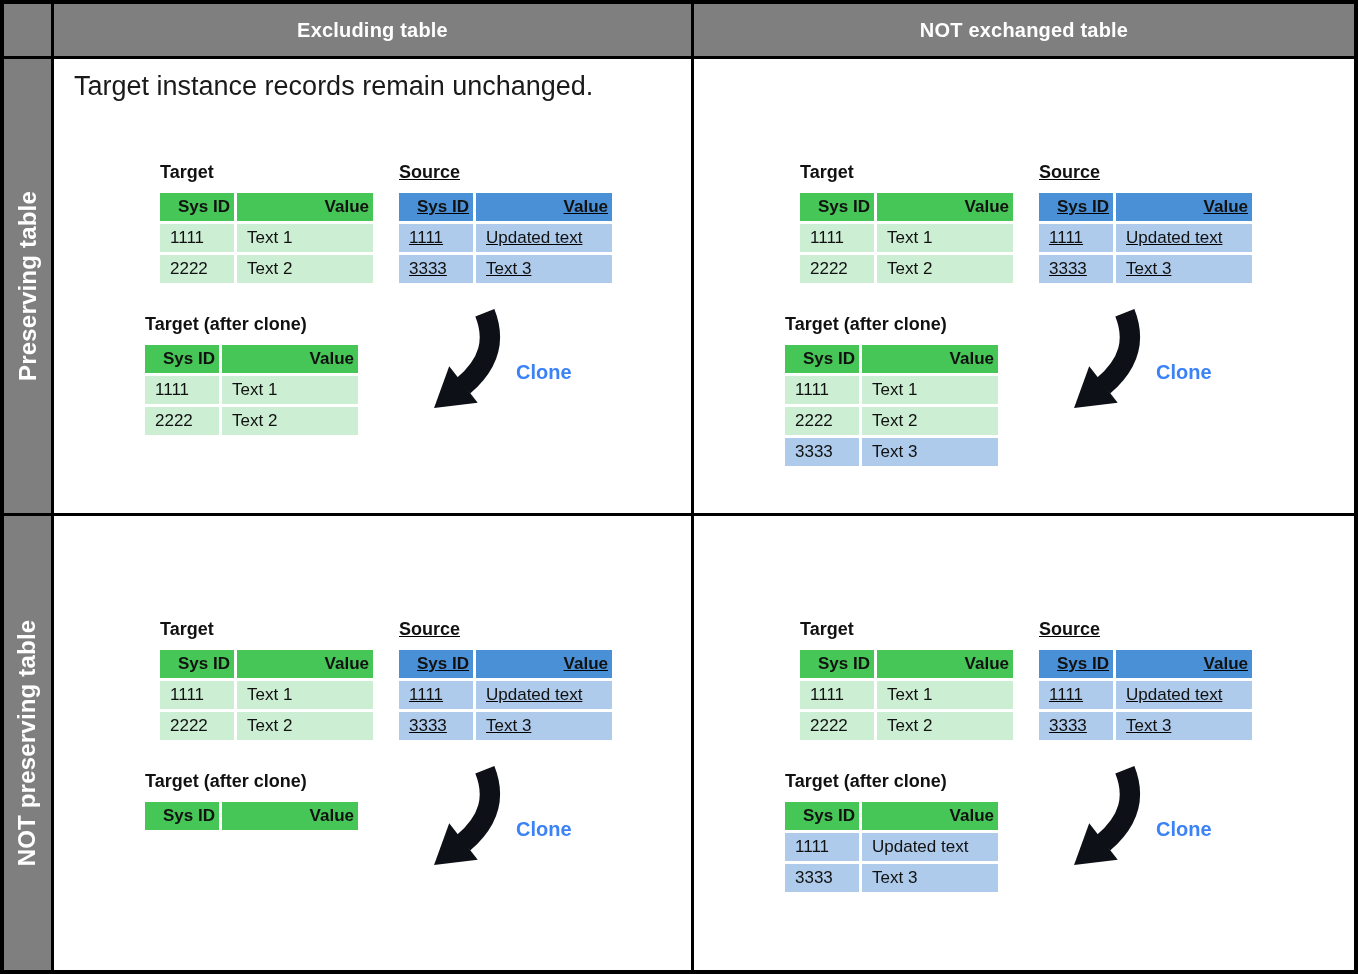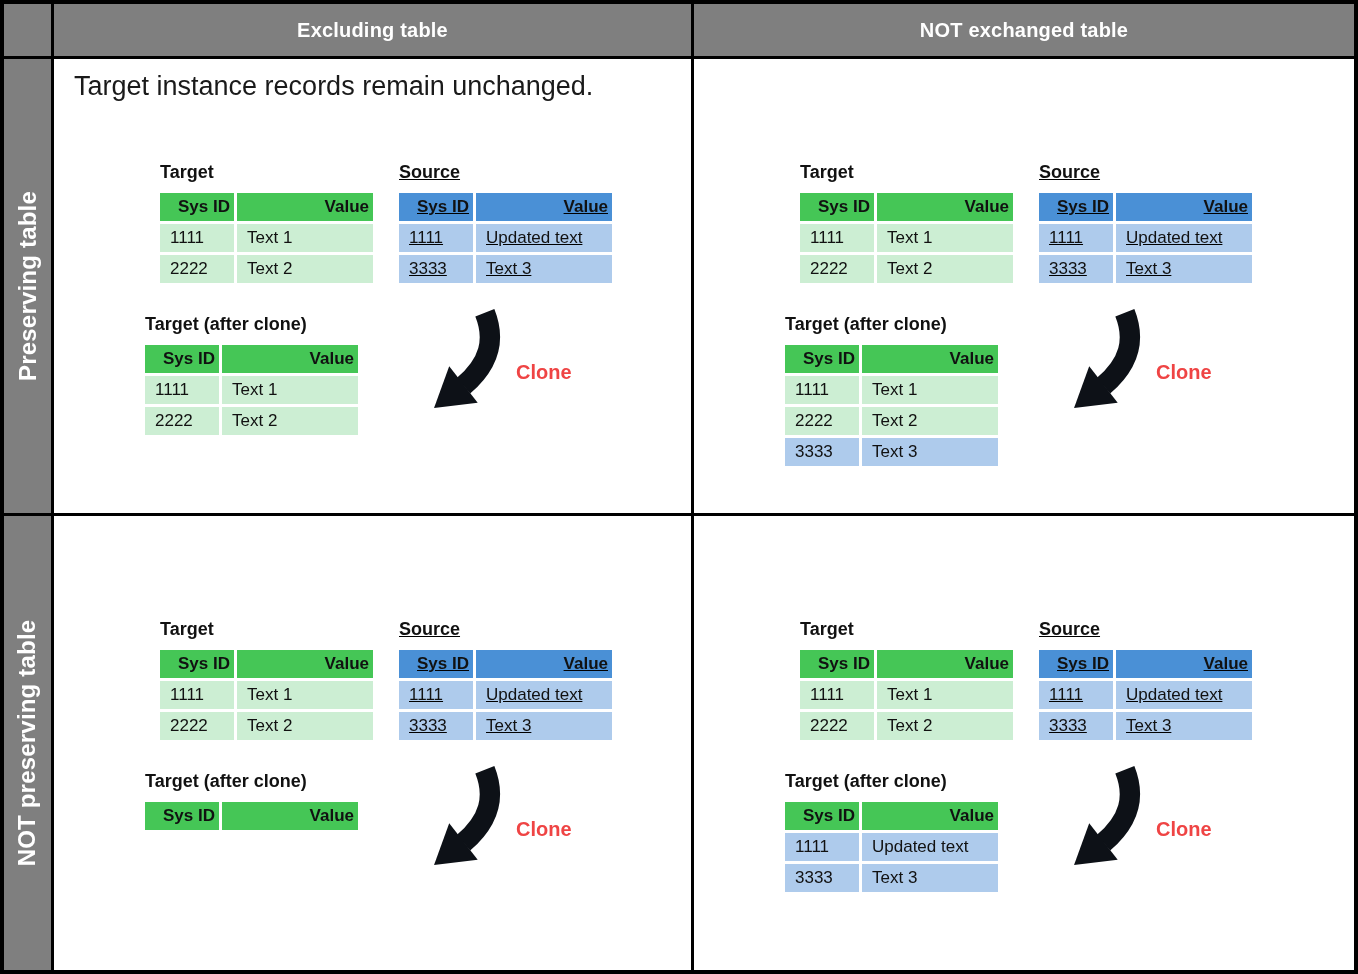--- a/index.html
+++ b/index.html
@@ -56,21 +56,21 @@
   col.c-id{width:74px;} col.c-val{width:136px;}
   table.mini.green th{background:var(--green-header);}
   table.mini.blue th{background:var(--blue-header);}
   td.g{background:var(--green-row);}
   td.b{background:var(--blue-row);}
   .arrow{position:absolute;left:356px;top:248px;width:98px;height:106px;}
   .arrow path{stroke:var(--arrow-black);}
   .arrow polygon{fill:var(--arrow-black);}
   .clone-label{
     position:absolute;left:462px;top:302px;
-    font-size:20px;font-weight:700;color:#ef4444;
+    font-size:20px;font-weight:700;color:#3b82f6;
   }
 </style>
 </head>
 <body>
 
 <div class="sheet">
 
   <div class="cell gray"></div>
   <div class="cell gray colhead">Excluding table</div>
   <div class="cell gray colhead">NOT exchanged table</div>

